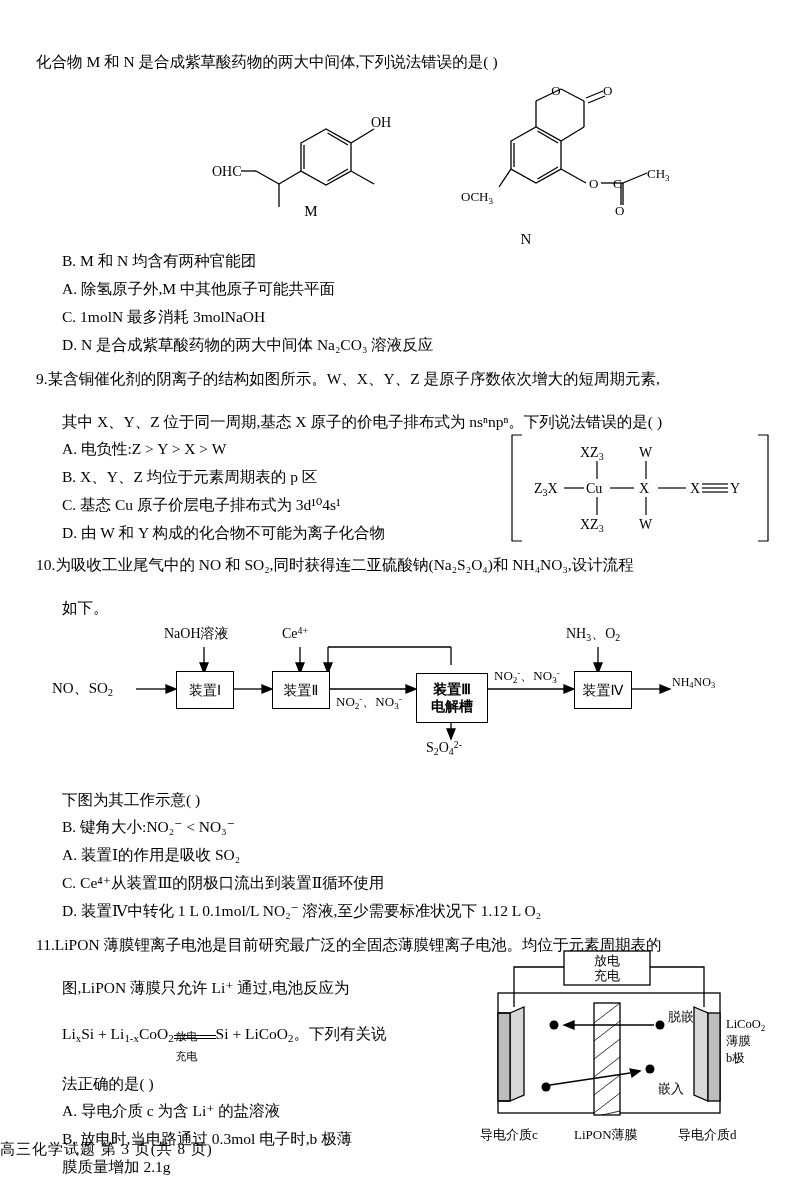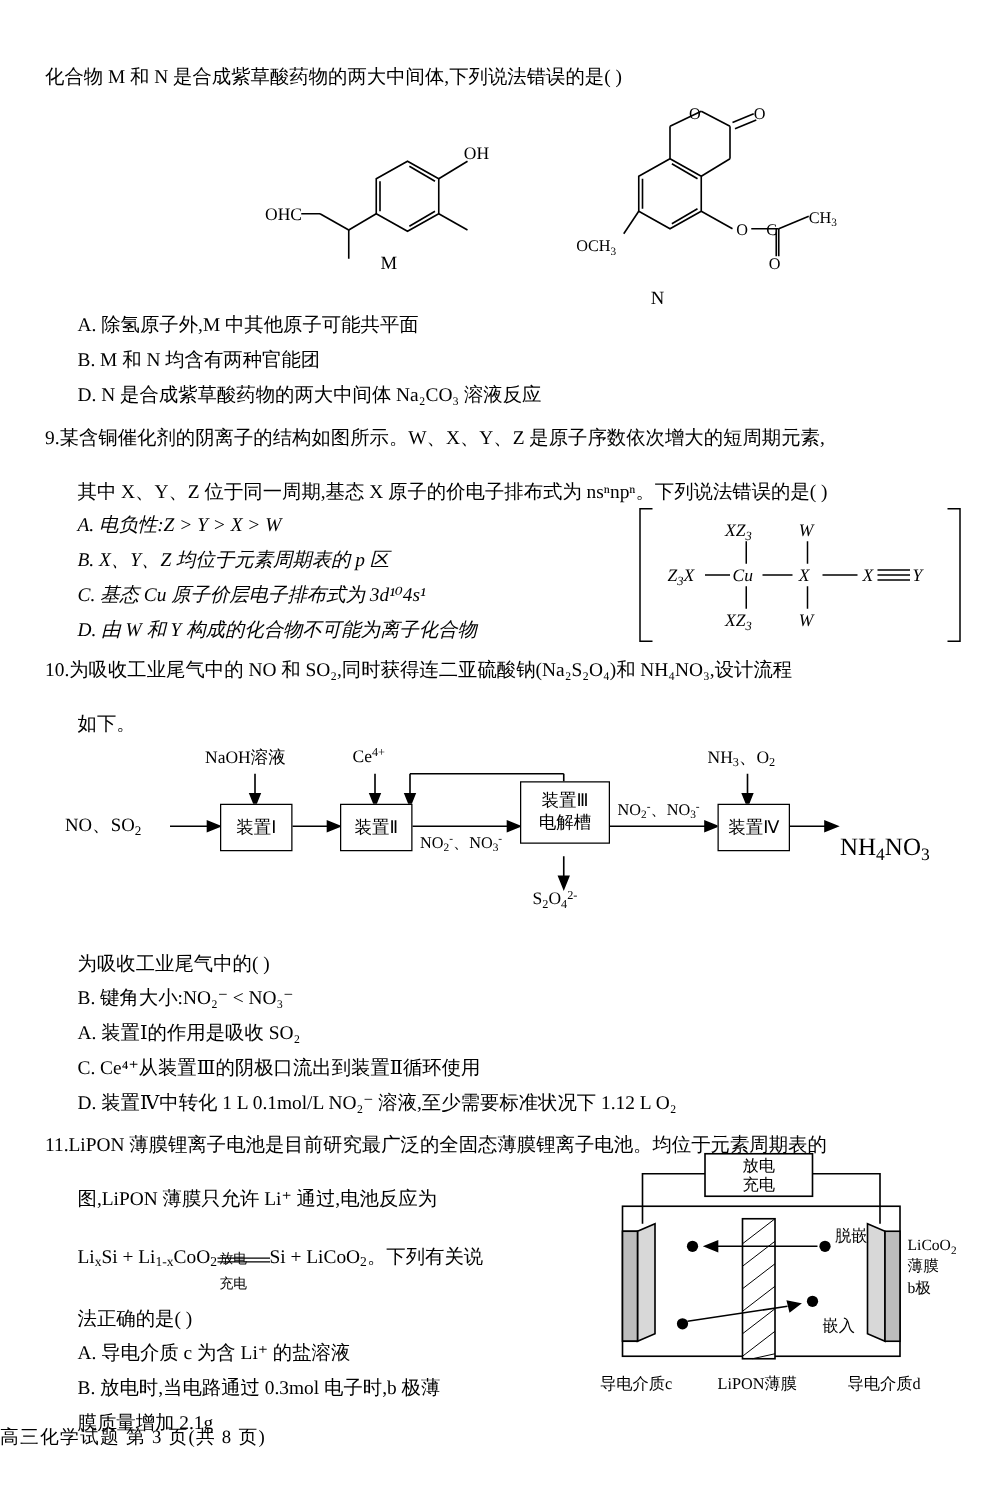--- a/index.html
+++ b/index.html
@@ -110,32 +110,33 @@
           <text x="162" y="109" font-size="13" font-family="Liberation Serif, serif">C</text>
           <text x="196" y="99" font-size="13" font-family="Liberation Serif, serif">CH<tspan font-size="9" dy="3">3</tspan></text>
           <text x="164" y="136" font-size="13" font-family="Liberation Serif, serif">O</text>
           <text x="10" y="122" font-size="13" font-family="Liberation Serif, serif">OCH<tspan font-size="9" dy="3">3</tspan></text>
         </svg>
 
         <div class="mlabel" style="position:absolute;left:255px;top:124px;width:40px;">M</div>
         <div class="mlabel" style="position:absolute;left:470px;top:152px;width:40px;">N</div>
       </div>
 
+      <div class="opt">B. M 和 N 均含有两种官能团</div>
       <div class="opt">A. 除氢原子外,M 中其他原子可能共平面</div>
-      <div class="opt">B. M 和 N 均含有两种官能团</div>
+      <div class="opt">C. 1molN 最多消耗 3molNaOH</div>
       <div class="opt">D. N 是合成紫草酸药物的两大中间体 Na₂CO₃ 溶液反应</div>
     </div>
 
     <div class="q" style="margin-top:6px;position:relative;">
       <div class="qhead">
         <span>9.</span><span>某含铜催化剂的阴离子的结构如图所示。W、X、Y、Z 是原子序数依次增大的短周期元素,</span>
       </div>
       <div class="qhead indent">其中 X、Y、Z 位于同一周期,基态 X 原子的价电子排布式为 nsⁿnpⁿ。下列说法错误的是(          )</div>
 
-      <div style="position:relative;font-style:italic;">
+      <div style="position:relative;">
         <div class="opt">A. 电负性:Z &gt; Y &gt; X &gt; W</div>
         <div class="opt">B. X、Y、Z 均位于元素周期表的 p 区</div>
         <div class="opt">C. 基态 Cu 原子价层电子排布式为 3d¹⁰4s¹</div>
         <div class="opt">D. 由 W 和 Y 构成的化合物不可能为离子化合物</div>
 
         <div class="anion" style="left:470px;top:-6px;width:270px;height:120px;">
           <svg width="270" height="120" viewBox="0 0 270 120">
             <g stroke="#000" stroke-width="1.2" fill="none">
 
               <path d="M16 6 L6 6 L6 112 L16 112"></path>
@@ -210,33 +211,33 @@
 
             <line x1="415" y1="86" x2="415" y2="104"></line>
               <polygon points="415,112 411,102 419,102" fill="#000"></polygon>
           </g>
         </svg>
 
         <div class="lbl" style="left:16px;top:52px;font-size:15px;">NO、SO<sub>2</sub></div>
 
         <div class="box" style="left:140px;top:44px;width:56px;height:36px;">装置Ⅰ</div>
         <div class="box" style="left:236px;top:44px;width:56px;height:36px;">装置Ⅱ</div>
-        <div class="box" style="left:380px;top:26px;width:70px;height:48px;line-height:17px;">装置Ⅲ<br>电解槽</div>
+        <div class="box" style="left:380px;top:46px;width:70px;height:48px;line-height:17px;font-weight:bold;">装置Ⅲ<br>电解槽</div>
         <div class="box" style="left:538px;top:44px;width:56px;height:36px;">装置Ⅳ</div>
 
         <div class="lbl" style="left:128px;top:-2px;">NaOH溶液</div>
         <div class="lbl" style="left:246px;top:-2px;">Ce<sup>4+</sup></div>
         <div class="lbl" style="left:530px;top:-2px;">NH<sub>3</sub>、O<sub>2</sub></div>
         <div class="lbl sm" style="left:300px;top:66px;">NO<sub>2</sub><sup>-</sup>、NO<sub>3</sub><sup>-</sup></div>
         <div class="lbl sm" style="left:458px;top:40px;">NO<sub>2</sub><sup>-</sup>、NO<sub>3</sub><sup>-</sup></div>
-        <div class="lbl" style="left:636px;top:68px;font-size:20px;">NH<sub>4</sub>NO<sub>3</sub></div>
+        <div class="lbl" style="left:636px;top:48px;font-size:12px;">NH<sub>4</sub>NO<sub>3</sub></div>
         <div class="lbl" style="left:390px;top:112px;">S<sub>2</sub>O<sub>4</sub><sup>2-</sup></div>
       </div>
 
-      <div class="qline indent" style="margin-top:10px;">为吸收工业尾气中的(          )</div>
+      <div class="qline indent" style="margin-top:10px;">下图为其工作示意(          )</div>
       <div class="opt">B. 键角大小:NO₂⁻ &lt; NO₃⁻</div>
       <div class="opt">A. 装置Ⅰ的作用是吸收 SO₂</div>
       <div class="opt">C. Ce⁴⁺从装置Ⅲ的阴极口流出到装置Ⅱ循环使用</div>
       <div class="opt">D. 装置Ⅳ中转化 1 L 0.1mol/L NO₂⁻ 溶液,至少需要标准状况下 1.12 L O₂</div>
     </div>
 
     <div class="q" style="margin-top:6px;position:relative;">
       <div class="qhead">
         <span>11.</span><span>LiPON 薄膜锂离子电池是目前研究最广泛的全固态薄膜锂离子电池。均位于元素周期表的</span>
       </div>

